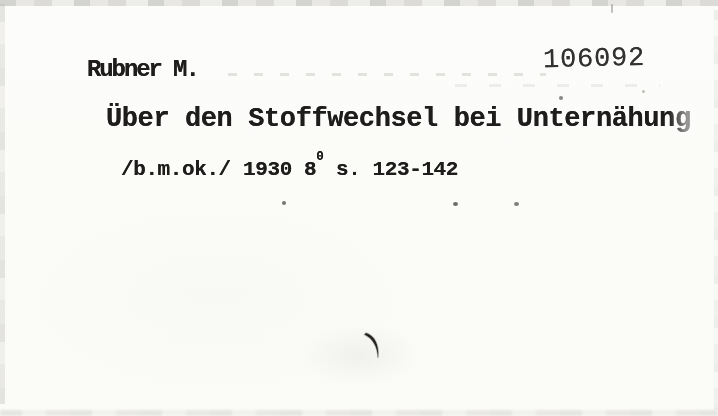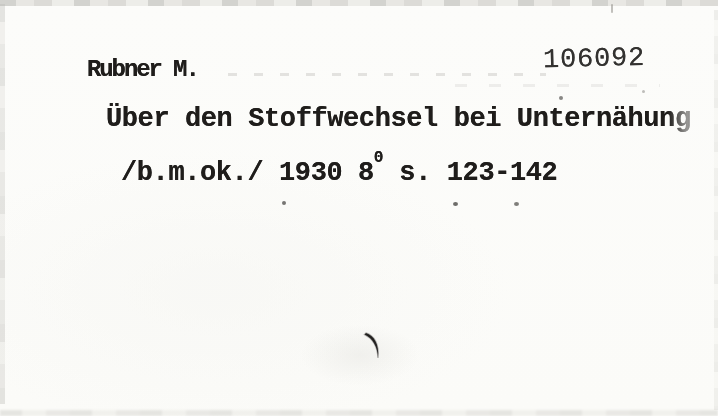--- a/index.html
+++ b/index.html
@@ -64,21 +64,21 @@
     transform: rotate(-1.3deg);
     text-shadow: 0 0 .5px rgba(40,38,36,.8);
   }
   .title-line {
     left: 106px; top: 106px;
     font-size: 27px; font-weight: bold;
     letter-spacing: -0.4px;
   }
   .imprint-line {
     left: 121px; top: 158px;
-    font-size: 27px; font-weight: bold;
+    font-size: 21px; font-weight: bold;
     letter-spacing: -0.4px;
   }
   .imprint-line sup {
     font-size: 0.60em;
     position: relative;
     top: -0.52em;
     letter-spacing: 0;
   }
   
   .title-fade {

